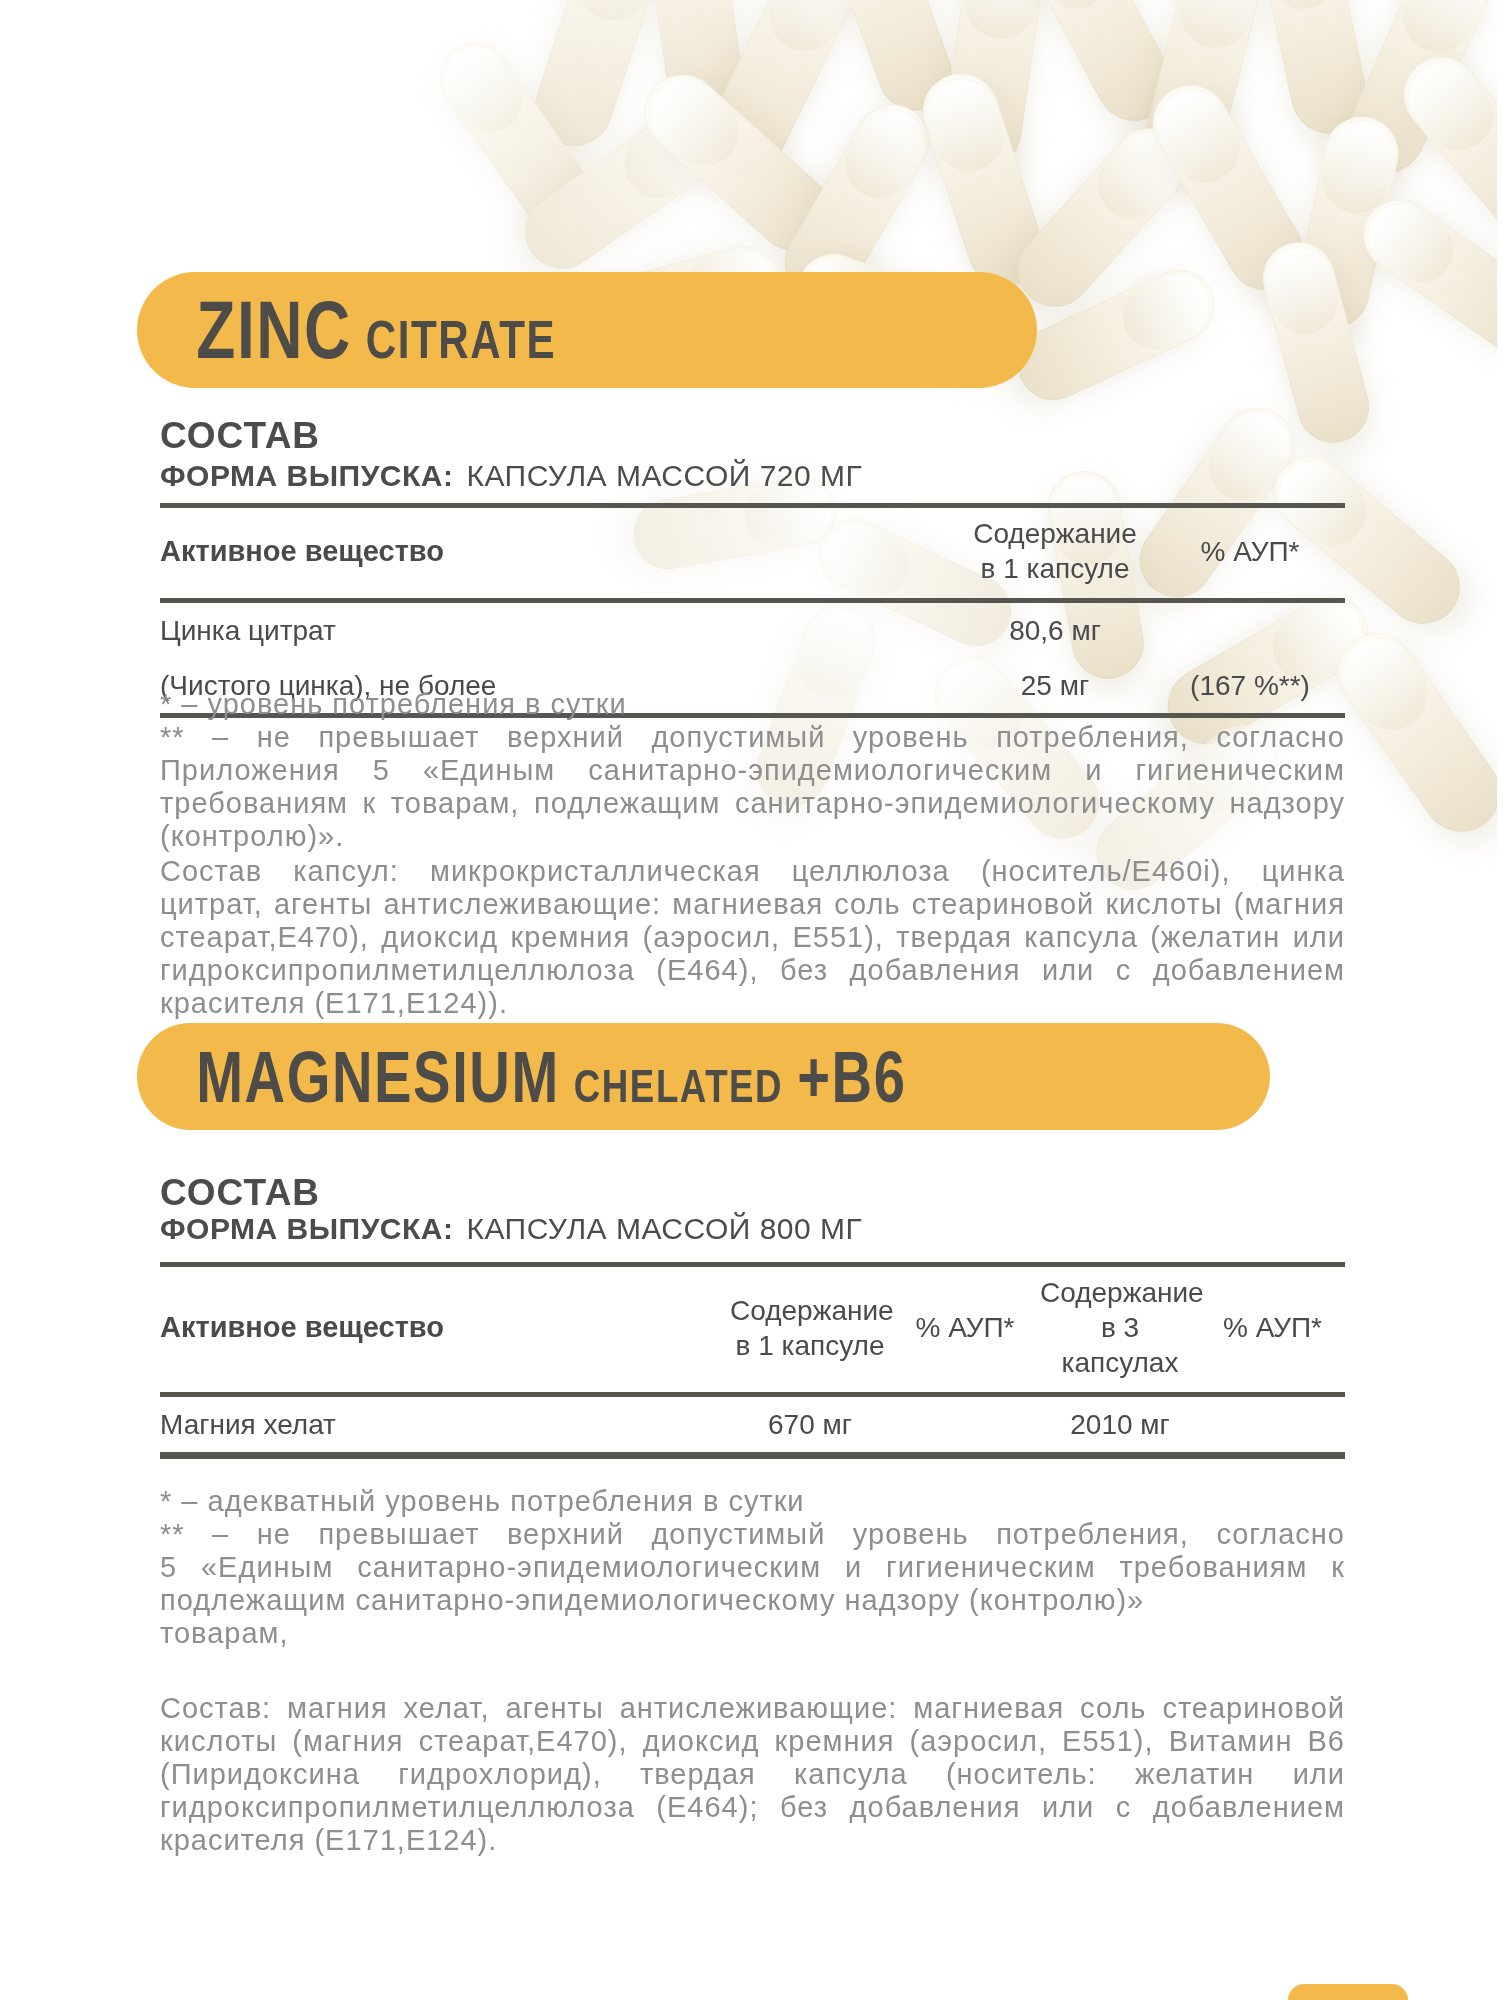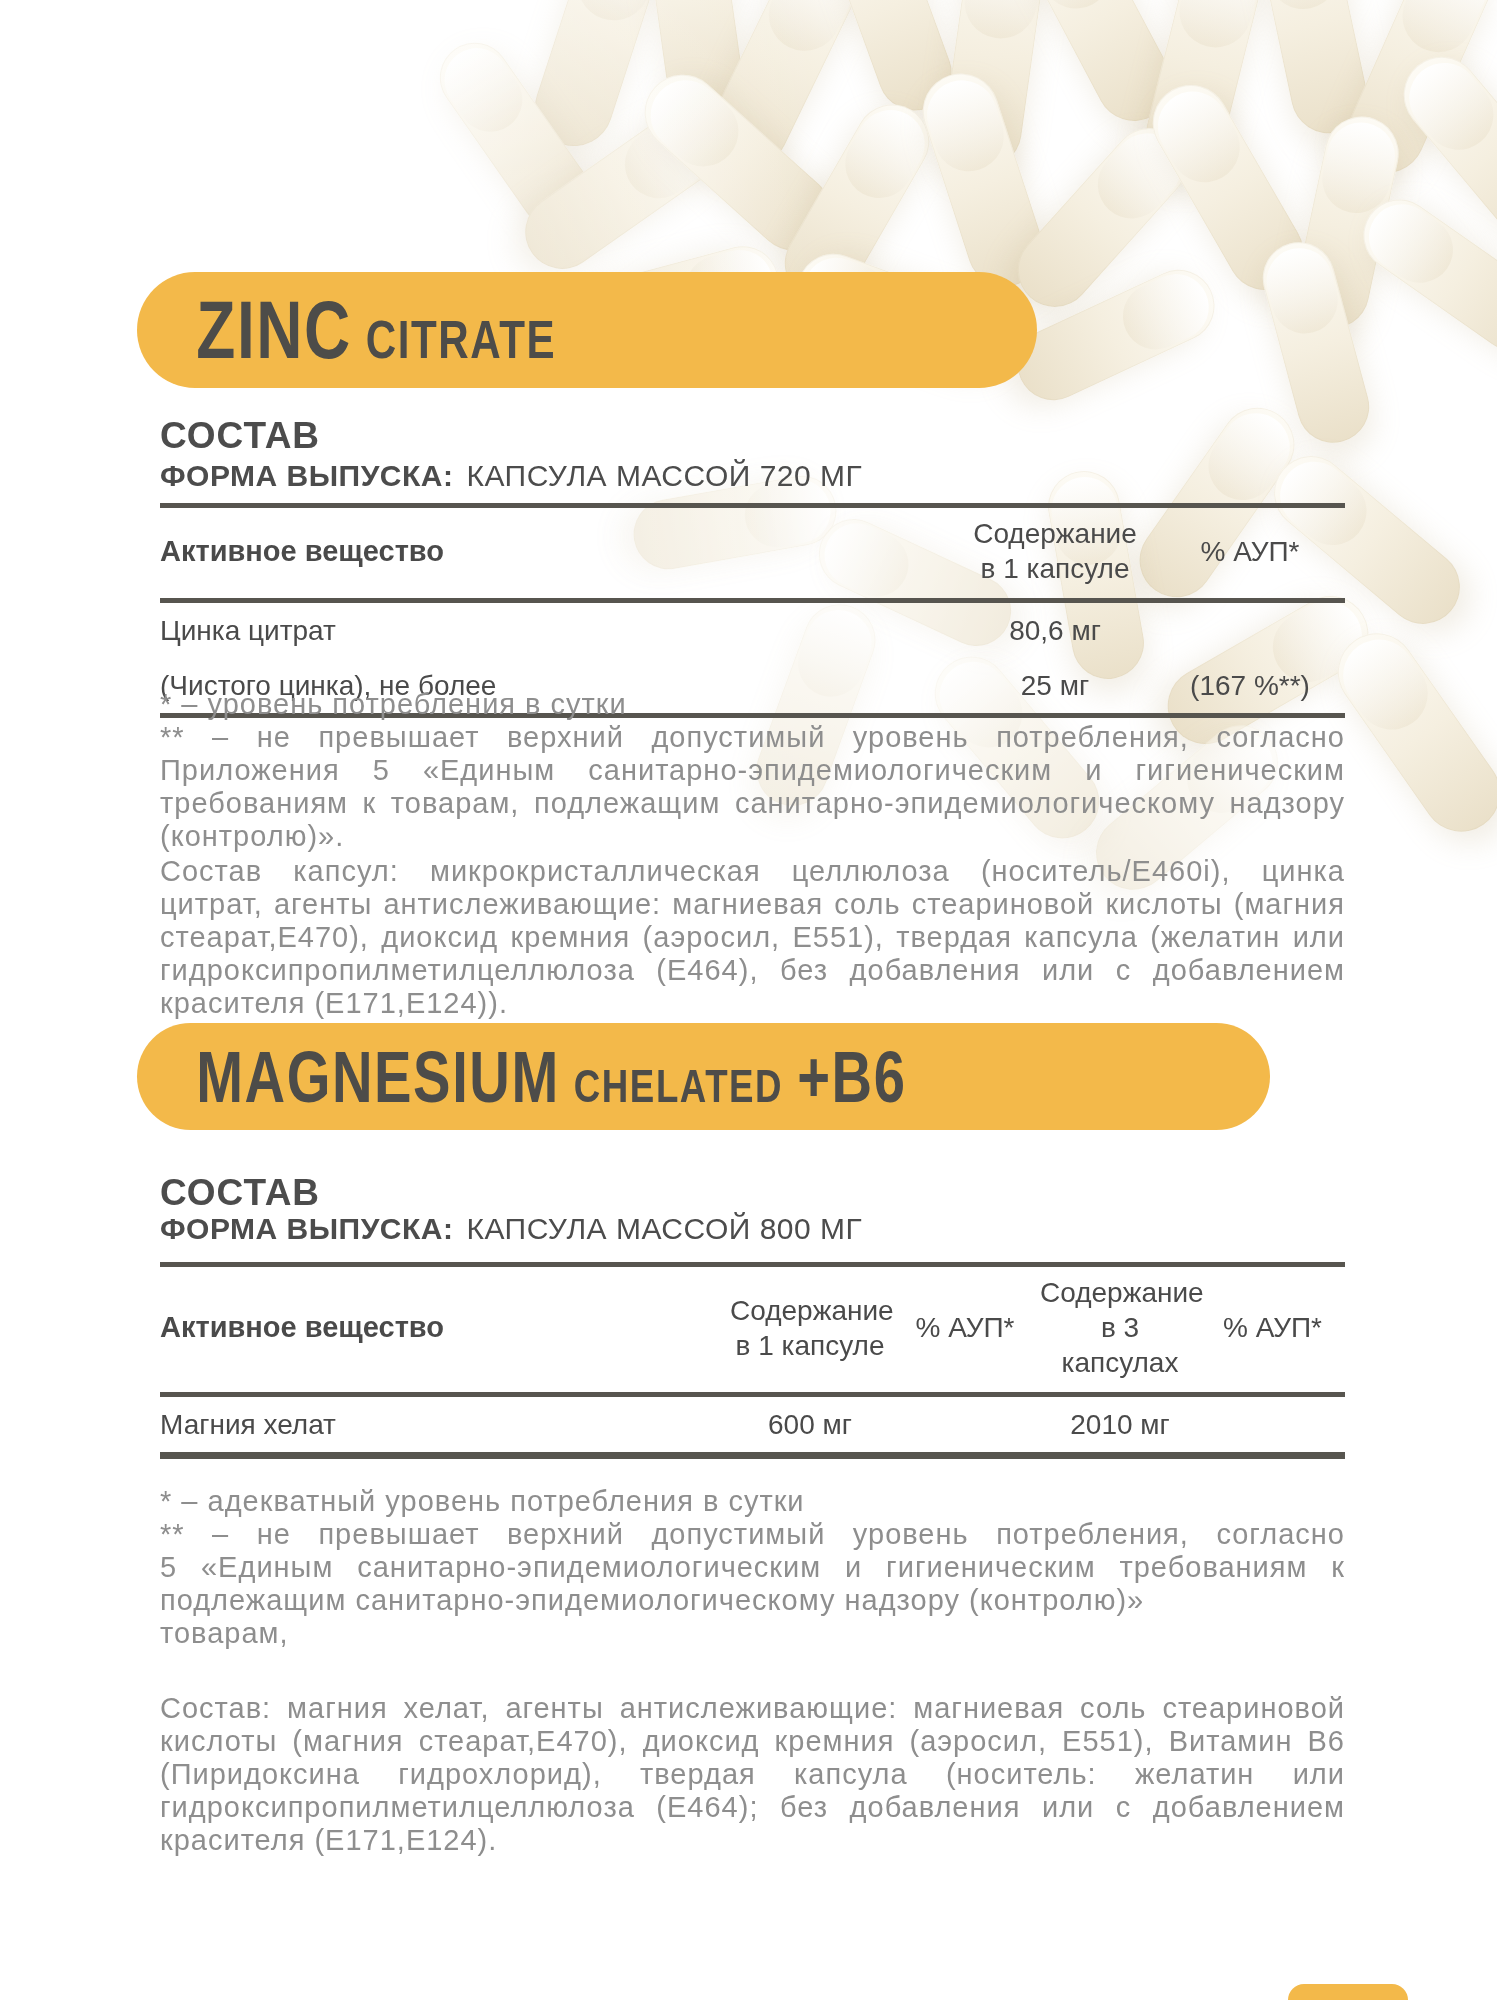--- a/index.html
+++ b/index.html
@@ -155,21 +155,21 @@
       </div>
       <div class="cell c">% АУП*</div>
       <div class="cell c">
         <div>Содержание</div>
         <div>в 3 капсулах</div>
       </div>
       <div class="cell c">% АУП*</div>
     </div>
     <div class="trow g5 sep">
       <div class="cell name">Магния хелат</div>
-      <div class="cell c">600 мг</div>
+      <div class="cell c">670 мг</div>
       <div class="cell c"></div>
       <div class="cell c">2010 мг</div>
       <div class="cell c"></div>
     </div>
   </div>
 
   <div class="note" style="top:1485px;">
     <div>* – адекватный уровень потребления в сутки</div>
     <div class="stretch">** –  не превышает верхний допустимый уровень потребления, согласно</div>
     <div class="stretch">5 «Единым санитарно-эпидемиологическим и гигиеническим требованиям к</div>

